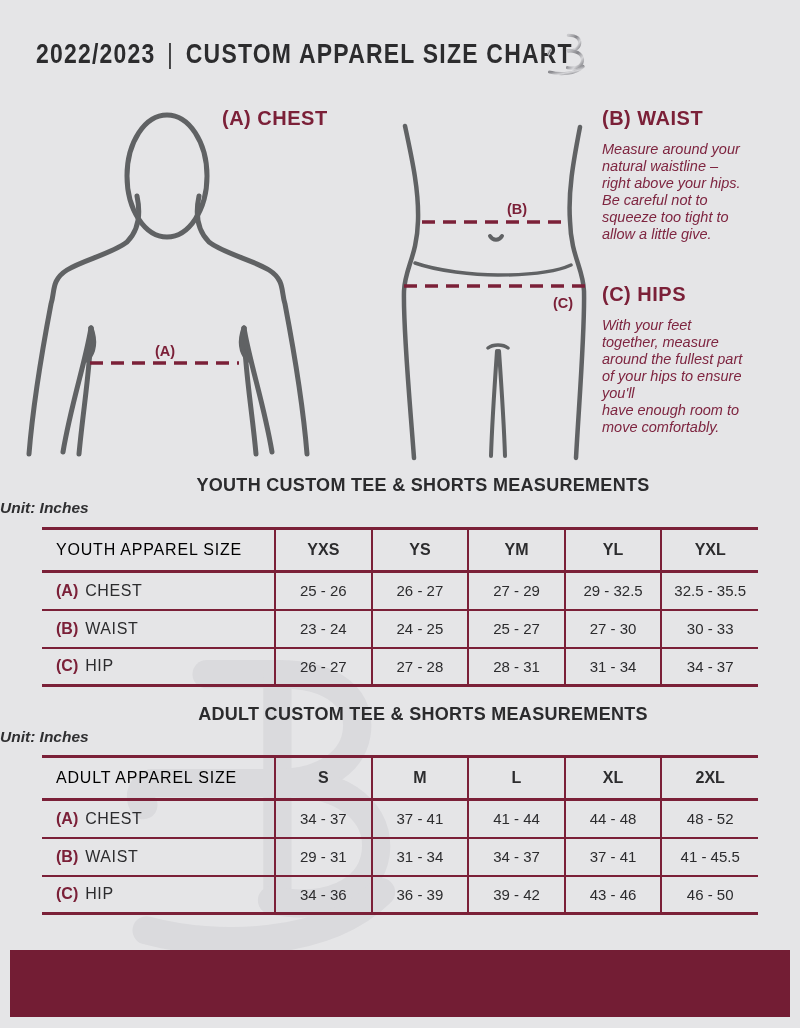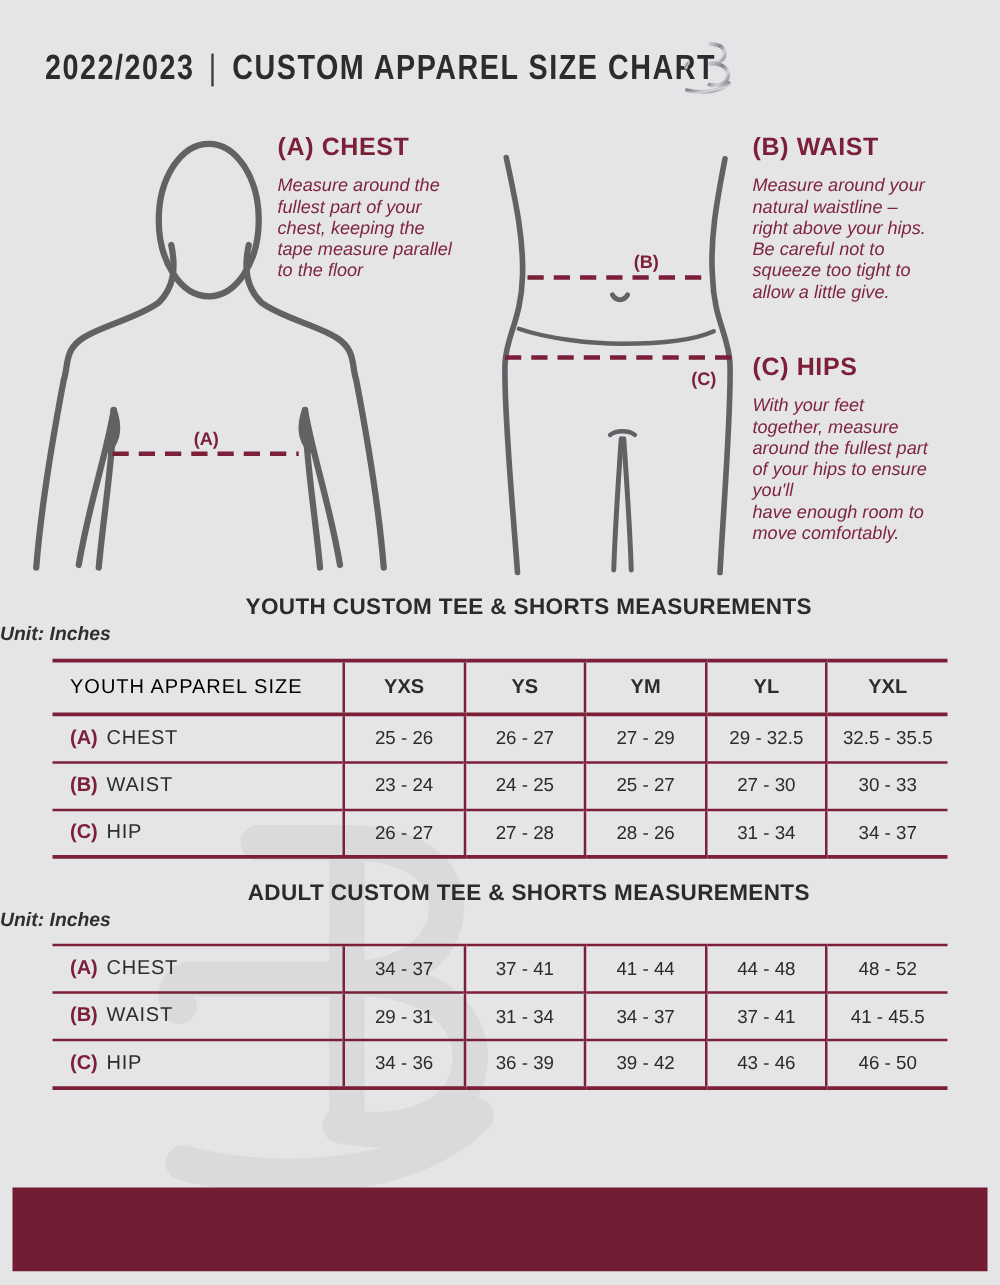--- a/index.html
+++ b/index.html
@@ -145,25 +145,20 @@
         <path d="M106 233 C109 276 111 306 112 338" stroke-width="4"></path>
       </g>
       <line x1="29" y1="104" x2="176" y2="104" stroke="#7b2038" stroke-width="3.5" stroke-dasharray="13,8"></line>
       <line x1="11" y1="168" x2="194" y2="168" stroke="#7b2038" stroke-width="3.5" stroke-dasharray="13,8"></line>
       <text x="124" y="96" text-anchor="middle" font-family="Liberation Sans, sans-serif" font-size="14.5" font-weight="700" fill="#7b2038">(B)</text>
       <text x="170" y="190" text-anchor="middle" font-family="Liberation Sans, sans-serif" font-size="14.5" font-weight="700" fill="#7b2038">(C)</text>
     </svg>
 
     <div class="guide-block gb-chest">
       <h3>(A) CHEST</h3>
-      <p>Measure around the
-fullest part of your
-chest, keeping the
-tape measure parallel
-to the floor</p>
     </div>
     <div class="guide-block gb-waist">
       <h3>(B) WAIST</h3>
       <p>Measure around your
 natural waistline –
 right above your hips.
 Be careful not to
 squeeze too tight to
 allow a little give.</p>
     </div>
@@ -213,21 +208,21 @@
           <td class="val">23 - 24</td>
           <td class="val">24 - 25</td>
           <td class="val">25 - 27</td>
           <td class="val">27 - 30</td>
           <td class="val">30 - 33</td>
         </tr>
         <tr class="data last">
           <td class="lbl"><span class="key">(C)</span><span>HIP</span></td>
           <td class="val">26 - 27</td>
           <td class="val">27 - 28</td>
-          <td class="val">28 - 26</td>
+          <td class="val">28 - 31</td>
           <td class="val">31 - 34</td>
           <td class="val">34 - 37</td>
         </tr>
       </tbody>
         </table>
     </div>
 
     <div class="sec-title t-adult-title">ADULT CUSTOM TEE &amp; SHORTS MEASUREMENTS</div>
     <div class="sec-unit t-adult-unit">Unit: Inches</div>
 
@@ -235,20 +230,28 @@
       <table>
         <colgroup>
             <col class="c0">
             <col class="c">
             <col class="c">
             <col class="c">
             <col class="c">
             <col class="c">
           </colgroup>
         <tbody>
+            <tr class="head">
+          <td class="sizehdr">ADULT APPAREL SIZE</td>
+          <td class="szcol">S</td>
+          <td class="szcol">M</td>
+          <td class="szcol">L</td>
+          <td class="szcol">XL</td>
+          <td class="szcol">2XL</td>
+        </tr>
         <tr class="data">
           <td class="lbl"><span class="key">(A)</span><span>CHEST</span></td>
           <td class="val">34 - 37</td>
           <td class="val">37 - 41</td>
           <td class="val">41 - 44</td>
           <td class="val">44 - 48</td>
           <td class="val">48 - 52</td>
         </tr>
         <tr class="data">
           <td class="lbl"><span class="key">(B)</span><span>WAIST</span></td>

